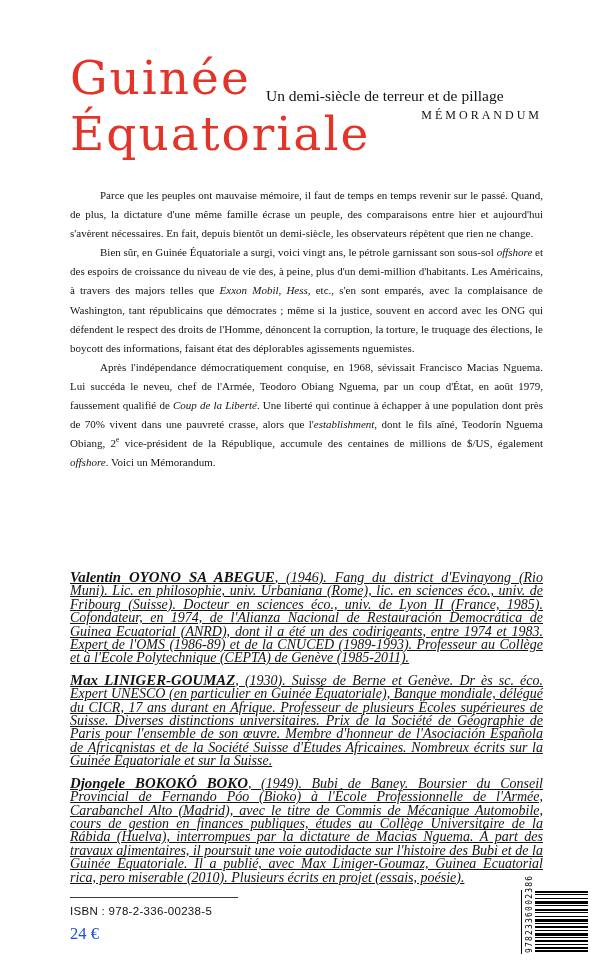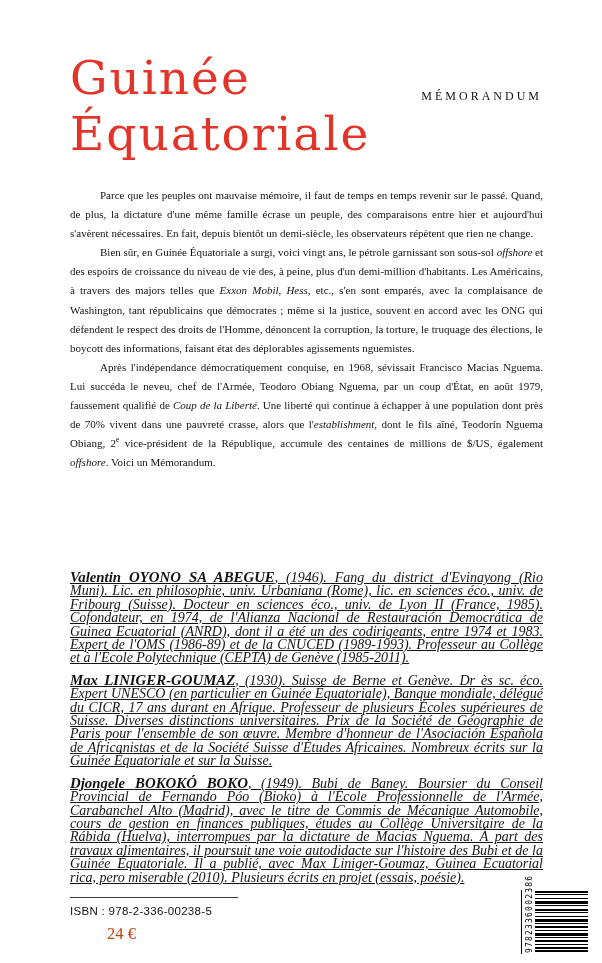--- a/index.html
+++ b/index.html
@@ -63,21 +63,21 @@
     position:absolute;left:70px;top:897px;width:168px;height:1px;
     background:#3a3a3a;
   }
   .isbn{
     position:absolute;left:70px;top:905px;
     font-family:"Liberation Sans","DejaVu Sans",sans-serif;
     font-size:11.5px;letter-spacing:.3px;color:#111;
   }
   .price{
     position:absolute;left:70px;top:924px;
-    font-size:16.5px;color:#c2410c;margin-left:37px;
+    font-size:16.5px;color:#1d4ed8;
   }
   .barcode{
     position:absolute;left:521px;top:890px;width:66px;height:64px;
     display:flex;align-items:stretch;
     background:#fff;
     border-left:1px solid #000;
     padding-left:2px;
   }
   .barcode-number{
     writing-mode:vertical-rl;
@@ -106,20 +106,21 @@
 <body>
 
 <div class="page">
 
   <div class="title">
     <div>Guinée</div>
     <div>Équatoriale</div>
   </div>
 
   <div class="subtitle-block">
+    <div class="subtitle">Un demi-siècle de terreur et de pillage</div>
     <div class="collection">MÉMORANDUM</div>
   </div>
 
   <div class="synopsis">
     <p><span>Parce que les peuples ont mauvaise mémoire, il faut de temps en temps revenir sur le passé. Quand, de plus, la dictature d'une même famille écrase un peuple, des comparaisons entre hier et aujourd'hui s'avèrent nécessaires. En fait, depuis bientôt un demi-siècle, les observateurs répètent que rien ne change.</span></p>
     <p><span>Bien sûr, en Guinée Équatoriale a surgi, voici vingt ans, le pétrole garnissant son sous-sol </span><span class="it">offshore</span><span> et des espoirs de croissance du niveau de vie des, à peine, plus d'un demi-million d'habitants. Les Américains, à travers des majors telles que </span><span class="it">Exxon Mobil, Hess,</span><span> etc., s'en sont emparés, avec la complaisance de Washington, tant républicains que démocrates ; même si la justice, souvent en accord avec les ONG qui défendent le respect des droits de l'Homme, dénoncent la corruption, la torture, le truquage des élections, le boycott des informations, faisant état des déplorables agissements nguemistes.</span></p>
     <p><span>Après l'indépendance démocratiquement conquise, en 1968, sévissait Francisco Macias Nguema. Lui succéda le neveu, chef de l'Armée, Teodoro Obiang Nguema, par un coup d'État, en août 1979, faussement qualifié de </span><span class="it">Coup de la Liberté</span><span>. Une liberté qui continue à échapper à une population dont près de 70% vivent dans une pauvreté crasse, alors que l'</span><span class="it">establishment</span><span>, dont le fils aîné, Teodorín Nguema Obiang, 2</span><sup>e</sup><span> vice-président de la République, accumule des centaines de millions de $/US, également </span><span class="it">offshore</span><span>. Voici un Mémorandum.</span></p>
   </div>
 
   <div class="bios">

